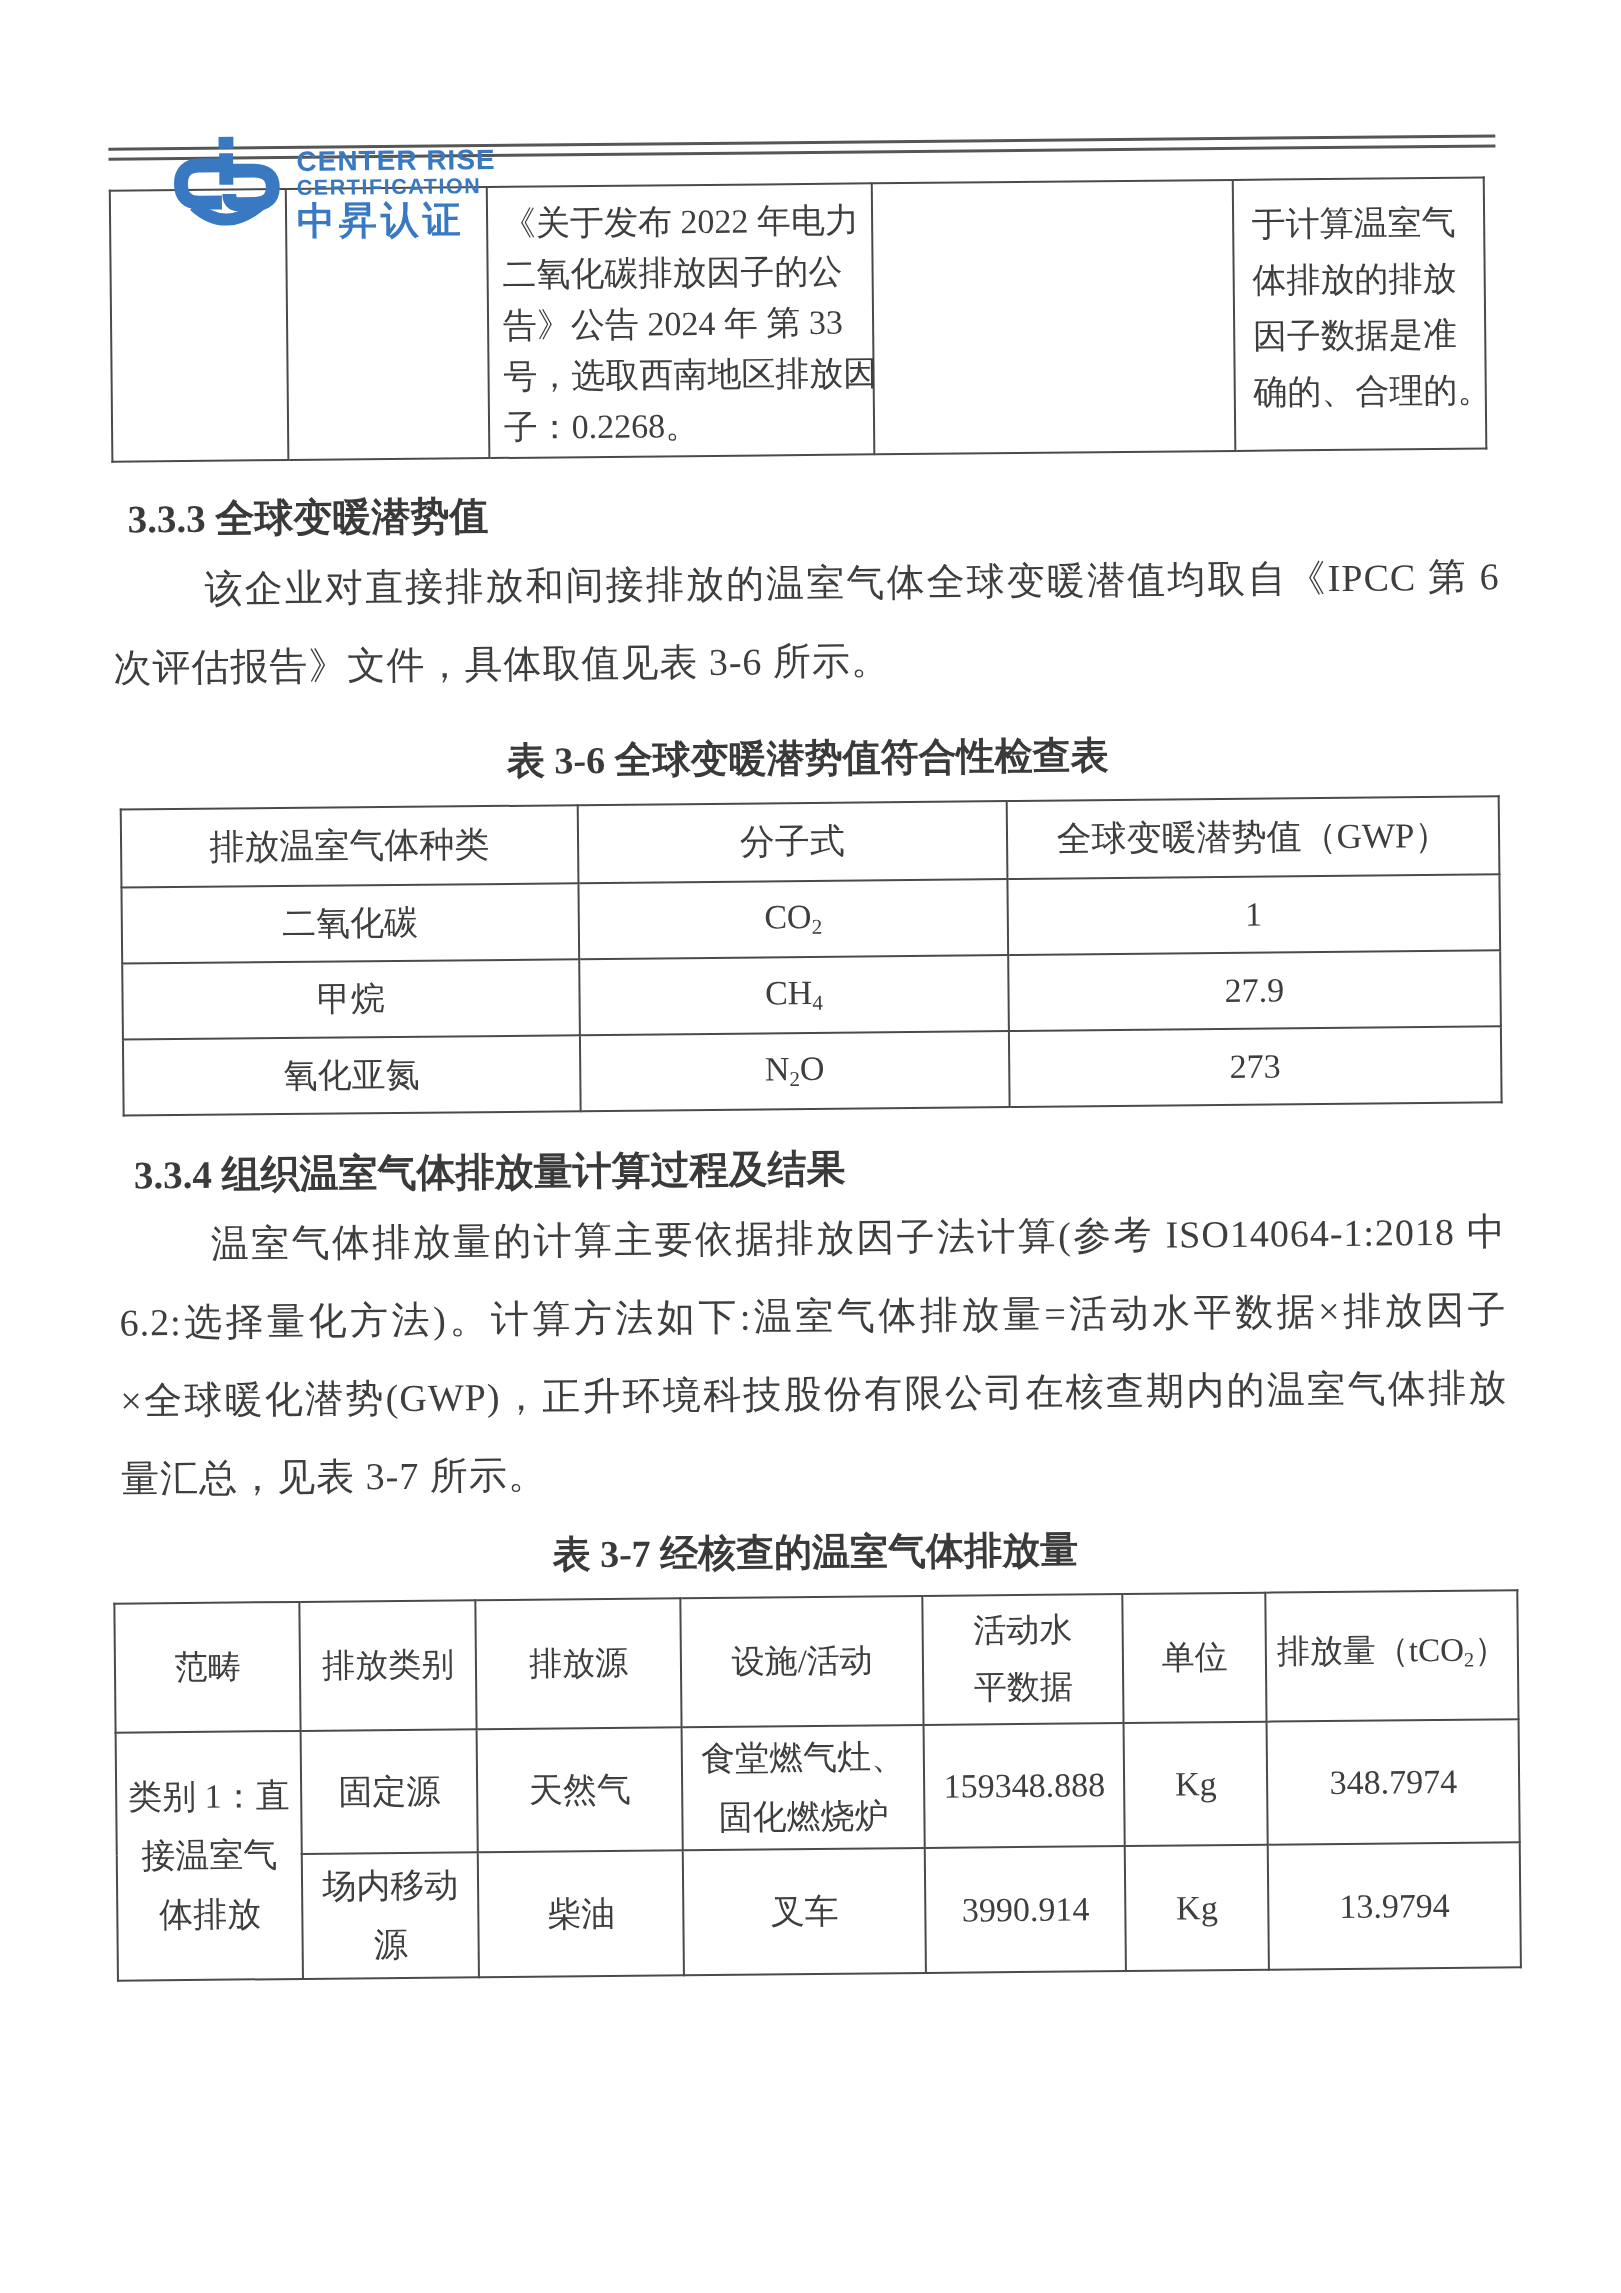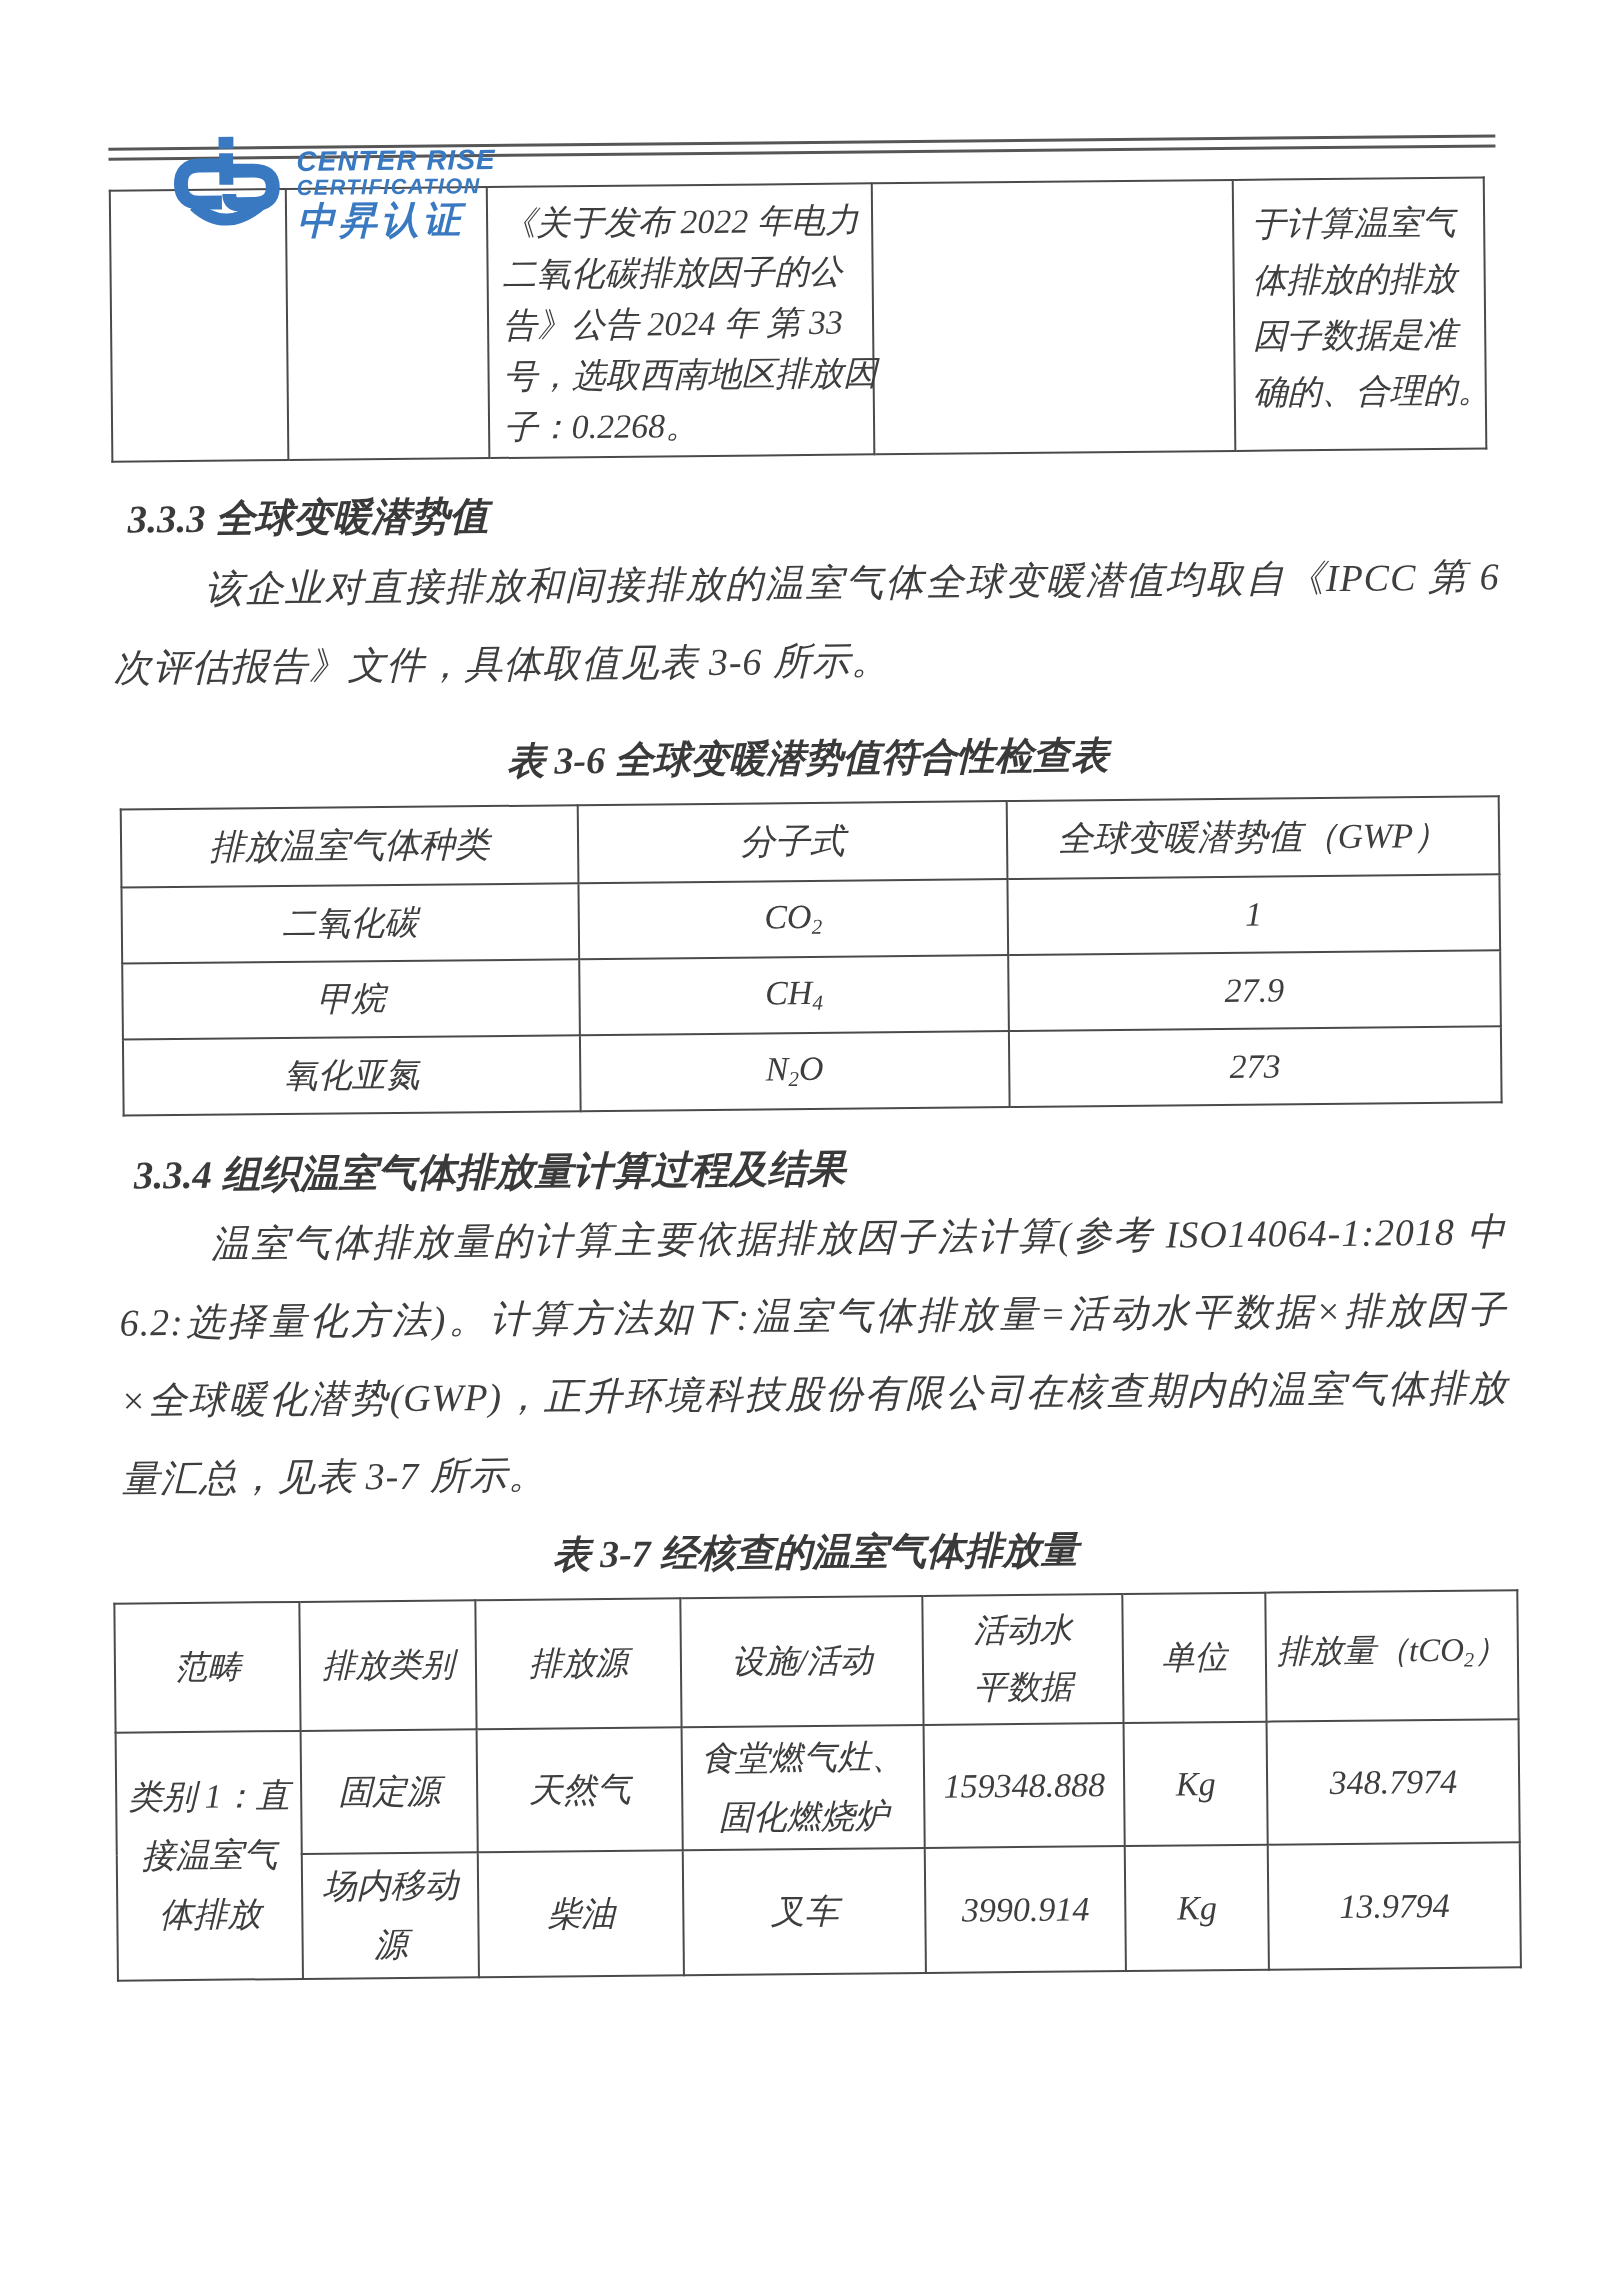--- a/index.html
+++ b/index.html
@@ -1,21 +1,20 @@
 <!DOCTYPE html>
 <html><head>
 <meta charset="utf-8">
 <style>
   * { margin:0; padding:0; box-sizing:border-box; }
   html,body { background:#ffffff; }
   .page {
     position:relative; width:1621px; height:2294px; background:#ffffff;
     overflow:hidden; color:#3e3e3e;
     font-family:"Liberation Serif","DejaVu Serif",serif;
-    font-style:italic;
   }
   .content {
     position:absolute; left:118px; top:0; width:1387px;
     transform:rotate(-0.55deg); transform-origin:693px 1147px;
   }
 
   
   .logo-row { display:flex; align-items:flex-start; margin-left:57px; padding-top:131px; height:108px; }
   .logo-mark { width:125px; height:102px; flex:0 0 auto; }
   .logo-text { margin-left:5.9px; padding-top:11.8px; font-family:"Liberation Sans","DejaVu Sans",sans-serif; }

